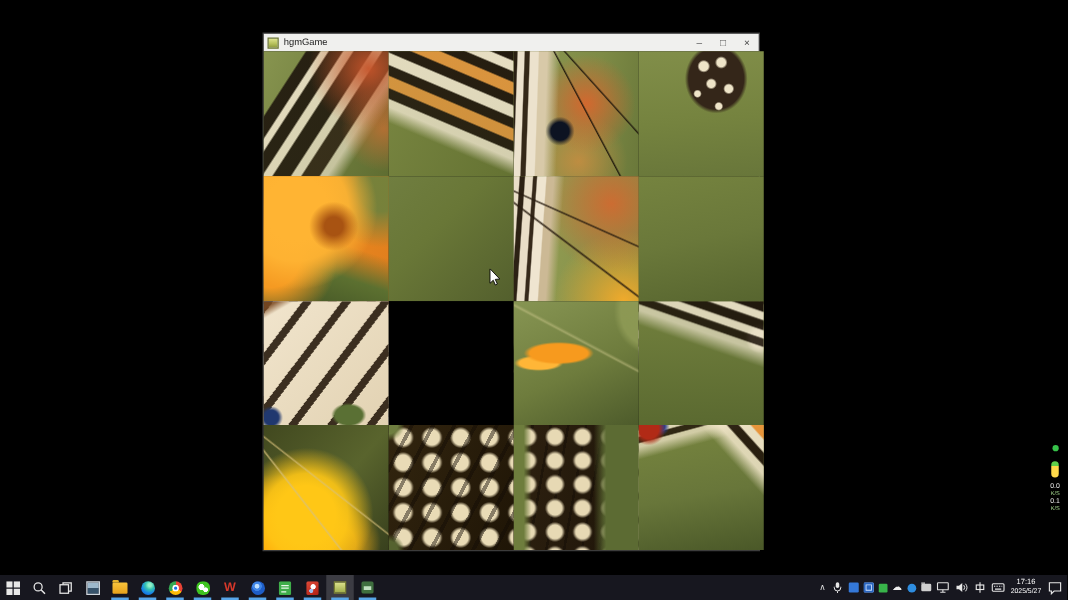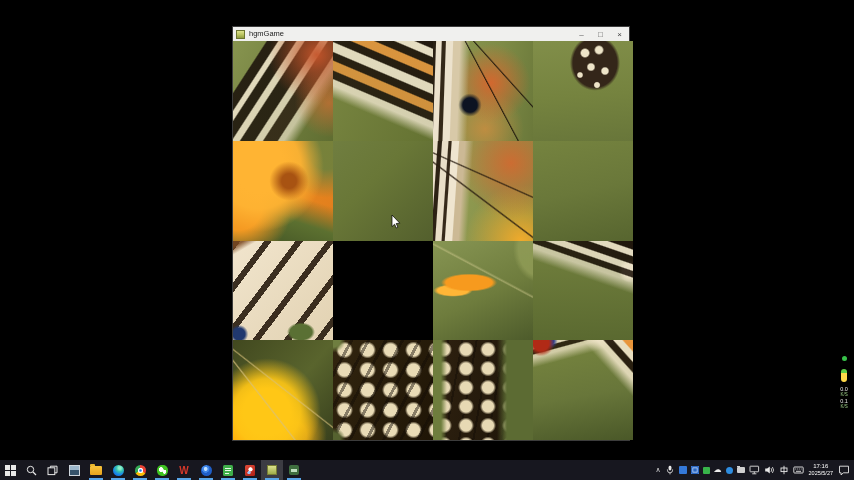--- a/index.html
+++ b/index.html
@@ -1,20 +1,20 @@
 <!DOCTYPE html>
 <html><head>
 <meta charset="utf-8">
 <style>
   * { margin:0; padding:0; box-sizing:border-box; }
   html,body { width:854px; height:480px; overflow:hidden; }
   body { background:#000; font-family:"Liberation Sans", sans-serif; position:relative; }
 
   
-  .game-window{ position:absolute; left:232px; top:26px; width:398px; height:415px;
+  .game-window{ position:absolute; left:210px; top:26px; width:398px; height:415px;
     border:1px solid #3c3c3c; background:#000; }
   .titlebar{ height:14px; background:#f0f0ee; display:flex; align-items:center; padding-left:3px; }
   .win-icon{ width:9px; height:9px; margin-right:4px; flex:0 0 auto;
     background:linear-gradient(180deg,#dde28c 0%,#b8c25e 55%,#8f9c3e 100%);
     border:1px solid #6b7530; }
   .win-title{ font-size:7.5px; color:#222; line-height:14px; white-space:nowrap; }
   .win-controls{ margin-left:auto; display:flex; height:100%; }
   .win-btn{ width:19px; height:100%; display:flex; align-items:center; justify-content:center;
     font-size:8px; color:#555; cursor:default; }
   .win-btn.close{ color:#444; }

